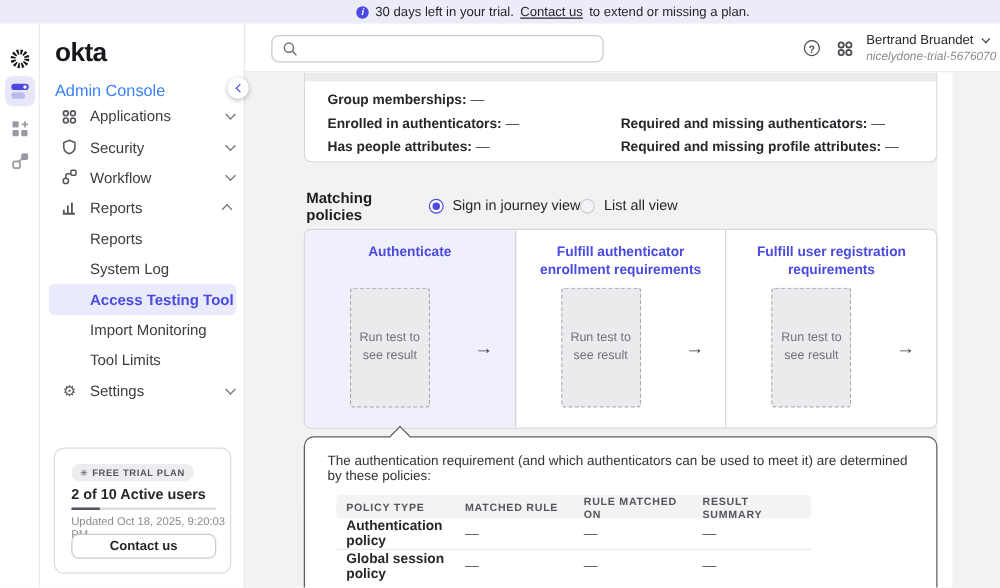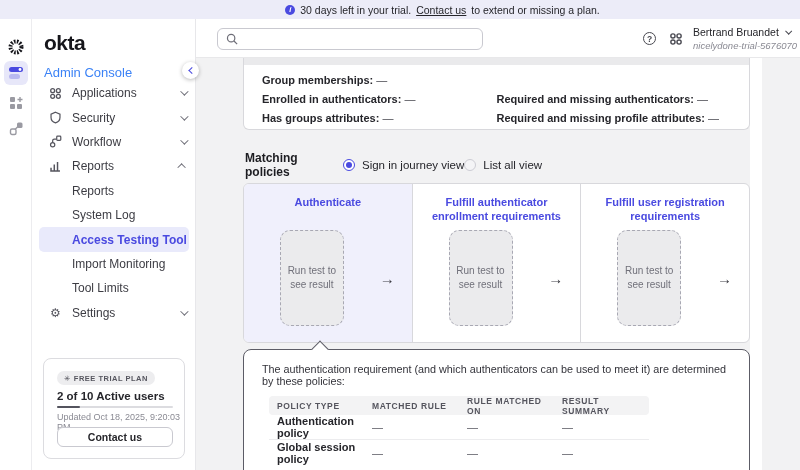--- a/index.html
+++ b/index.html
@@ -86,21 +86,21 @@
   .radio.unsel { border:1.3px solid #cdcdd4; background:#f4f4f6; }
 
   .cards-row { position:absolute; left:47px; top:125px; width:507px; height:160px; display:flex;
                border:1px solid #d8d8dc; border-radius:6px; background:#fff; overflow:hidden; }
   .pcard { flex:1; position:relative; border-right:1px solid #d8d8dc; }
   .pcard:last-child { border-right:none; }
   .pcard.first { background:#f0f0fc; }
   .pcard-title { margin:11px auto 0; width:132px; text-align:center; font-size:11px; line-height:14px; font-weight:600; color:#4a4ae0; }
   .pcard-body { position:absolute; left:0; right:0; top:44px; height:100px; display:flex; align-items:center; }
   .box-wrap { flex:1; display:flex; justify-content:center; }
-  .dashed-box { width:64px; height:96px; background:#ebebed; border:1px dashed #a8a8b3; border-radius:10px;
+  .dashed-box { width:64px; height:96px; background:#ebebed; border:1px dashed #a8a8b3; border-radius:3px;
                 display:flex; align-items:center; justify-content:center; text-align:center;
                 font-size:10px; line-height:14px; color:#70707a; }
   .step-arrow { width:32px; text-align:left; font-size:15px; color:#3c3c43; }
 
   .notch { position:absolute; left:118px; top:285px; width:12px; height:12px; background:#fff;
            border-left:1.5px solid #5c5c66; border-top:1.5px solid #5c5c66; transform:rotate(45deg); z-index:3; }
 
   .policies-panel { position:absolute; left:47px; top:291px; width:507px; height:130px; background:#fff;
                     border:1.5px solid #5c5c66; border-radius:8px; z-index:2; }
   .panel-intro { padding:13px 18px 0 18px; font-size:10.8px; color:#33333a; }
@@ -286,21 +286,21 @@
           <b>Enrolled in authenticators:</b>
           <span class="sum-val">—</span>
         </div>
         <div class="sum-cell">
           <b>Required and missing authenticators:</b>
           <span class="sum-val">—</span>
         </div>
       </div>
       <div class="sum-row">
         <div class="sum-cell">
-          <b>Has groups attributes:</b>
+          <b>Has people attributes:</b>
           <span class="sum-val">—</span>
         </div>
         <div class="sum-cell">
           <b>Required and missing profile attributes:</b>
           <span class="sum-val">—</span>
         </div>
       </div>
     </div>
   </div>
 

